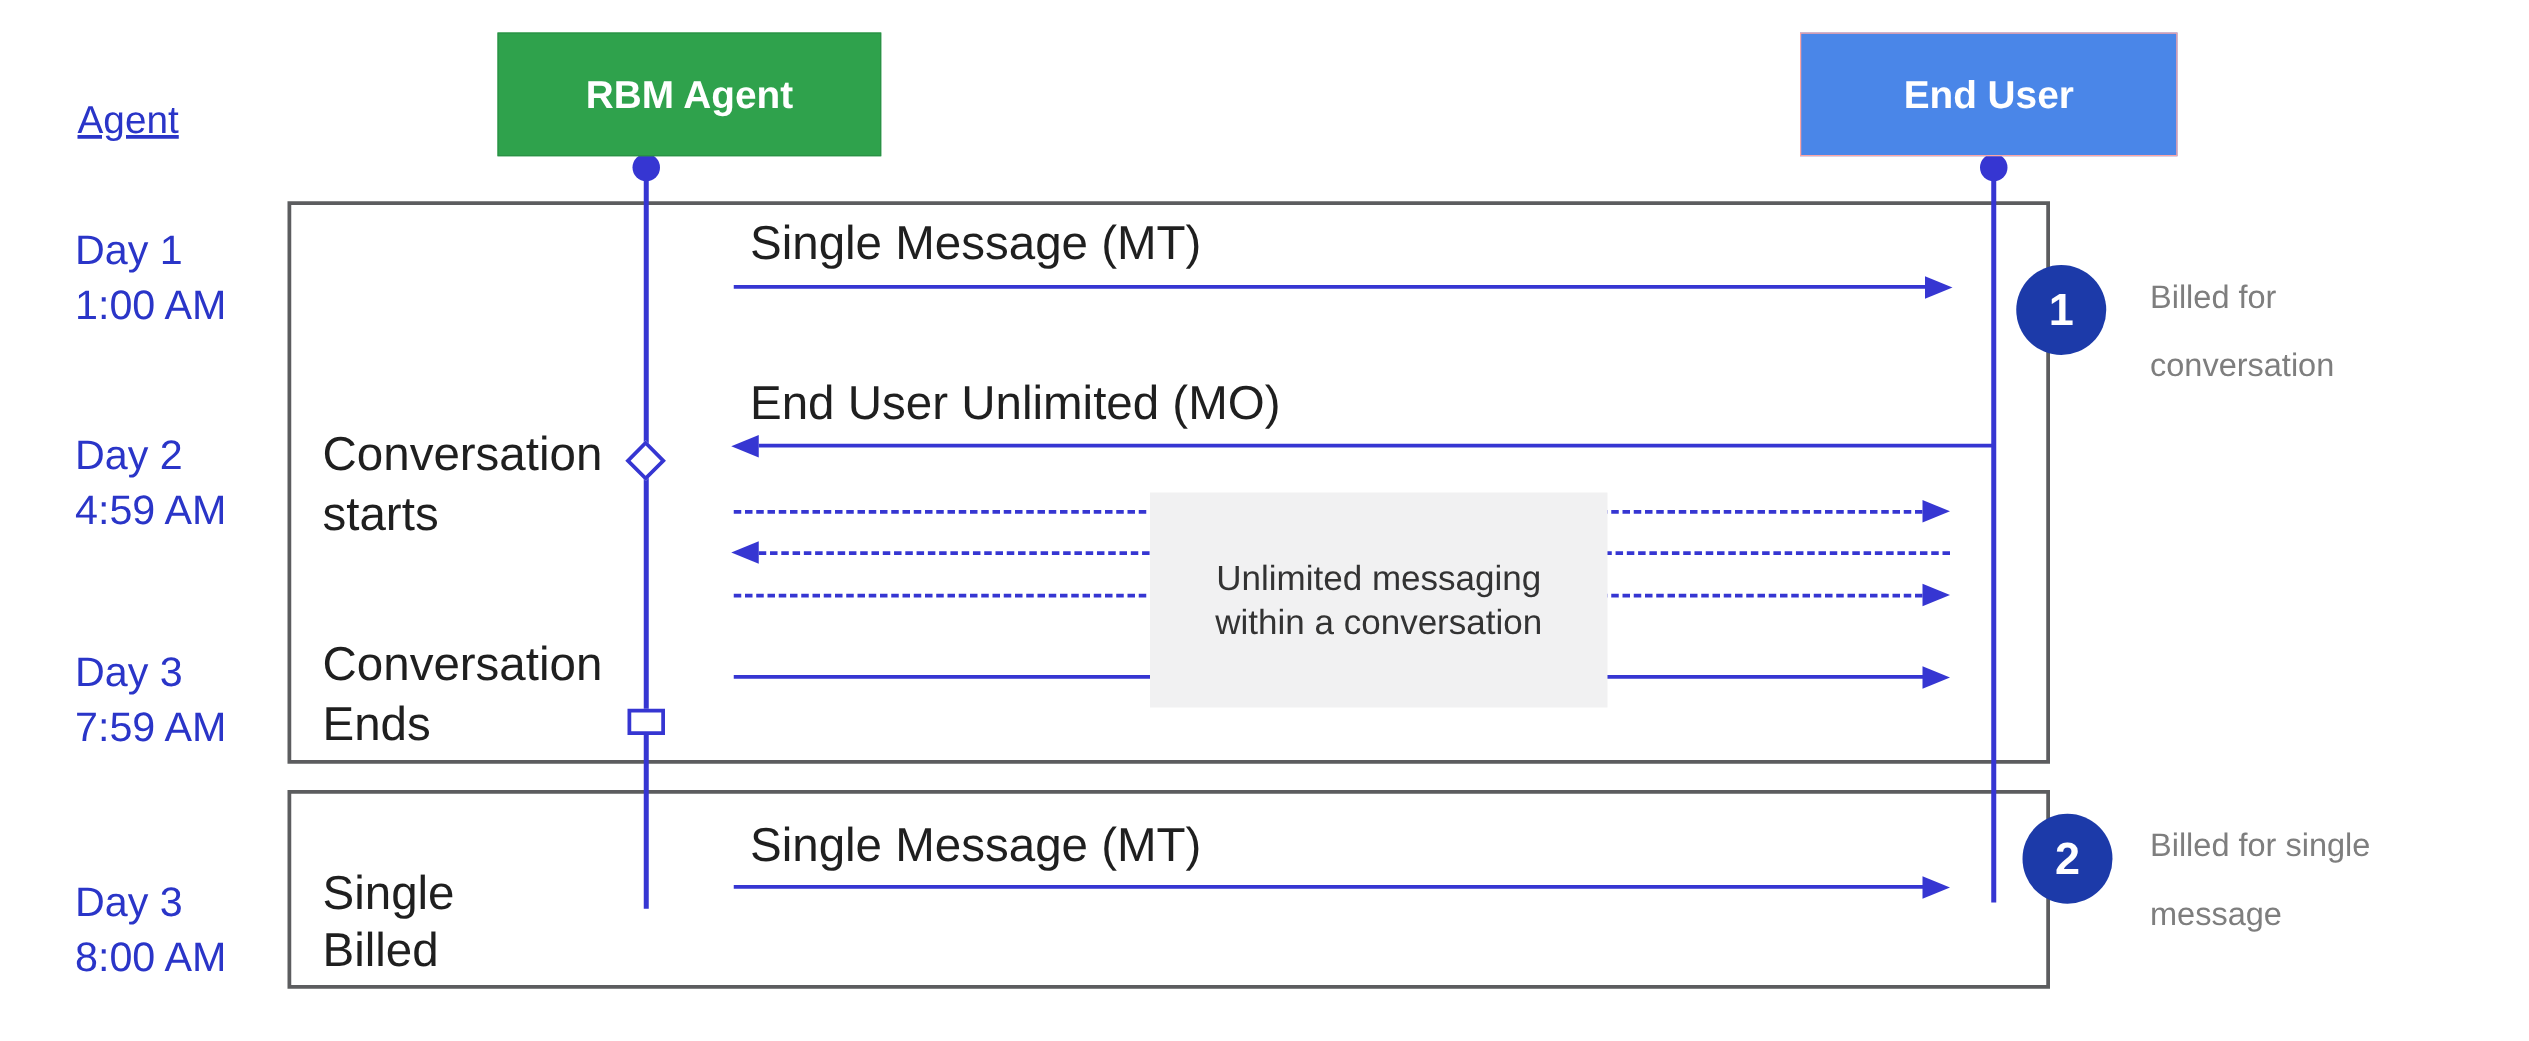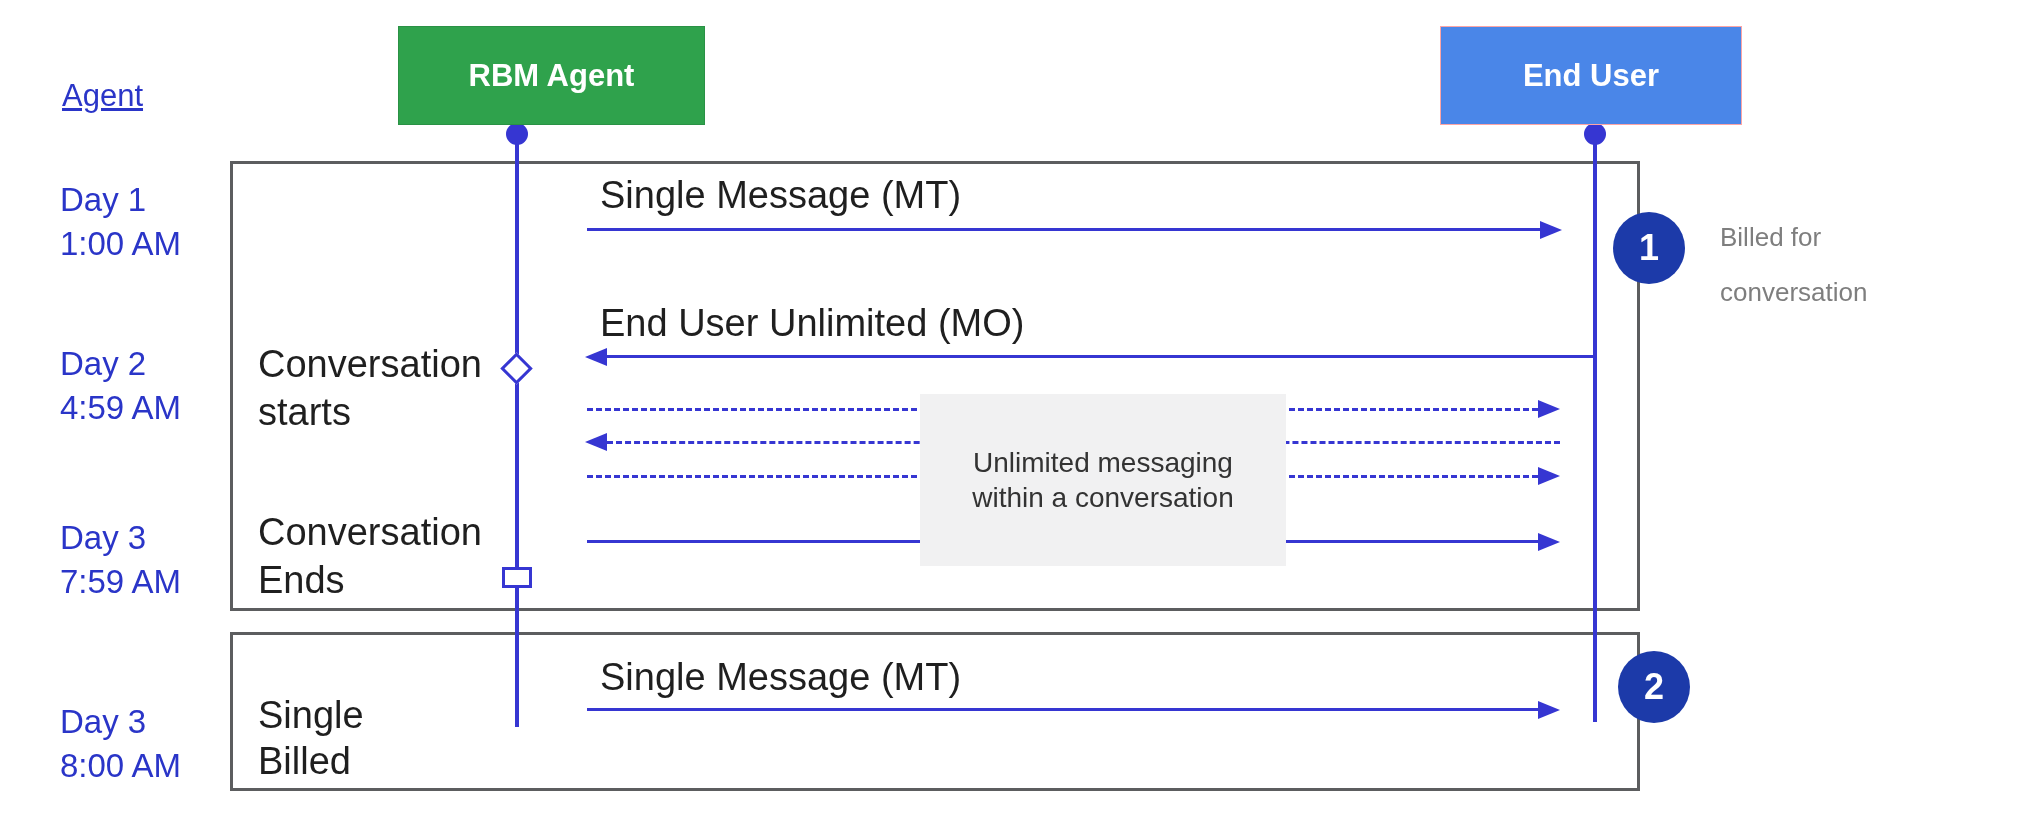--- a/index.html
+++ b/index.html
@@ -151,14 +151,16 @@
   <div class="side-label single">Single
 Billed</div>
   <div class="msg-label mt2">Single Message (MT)</div>
   <div class="hline" style="left:587px;top:708px;width:953px;"></div>
   <div class="tri right" style="left:1538px;top:701px;"></div>
 
   <div class="badge b1">1</div>
   <div class="billed b1">Billed for
 conversation</div>
   <div class="badge b2">2</div>
+  <div class="billed b2">Billed for single
+message</div>
 
 </div>
 
 </body></html>

